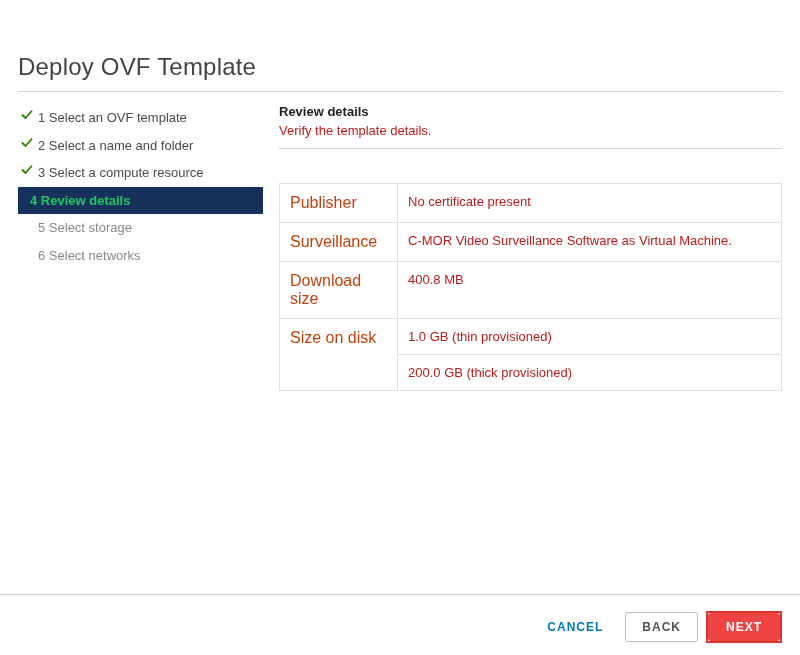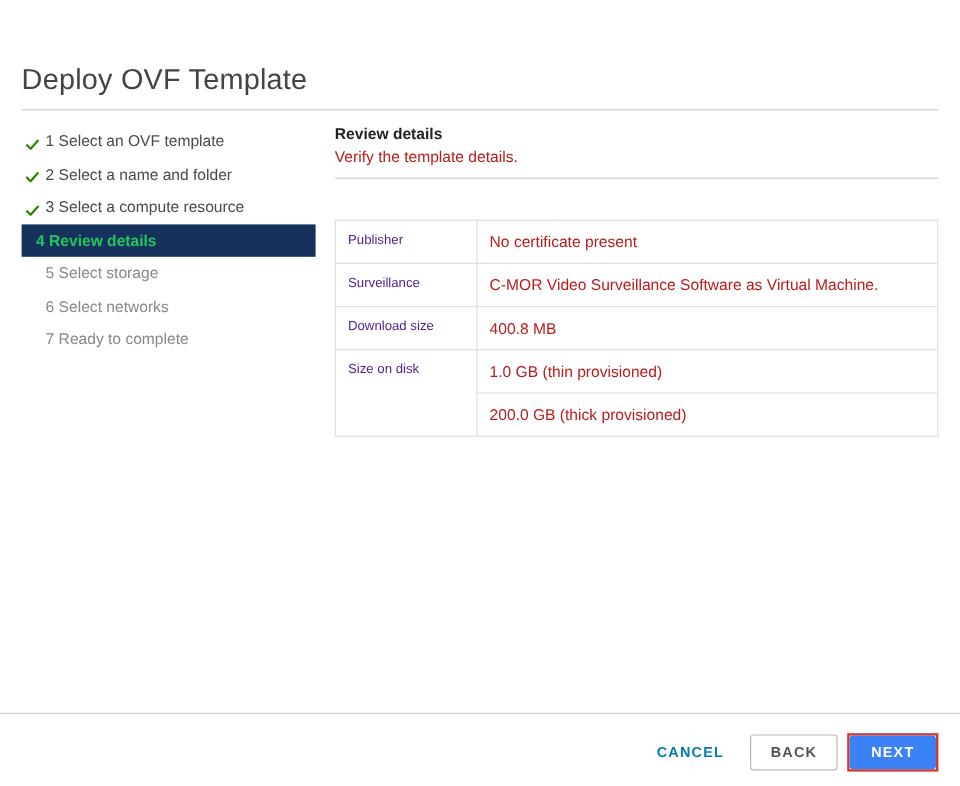--- a/index.html
+++ b/index.html
@@ -31,21 +31,21 @@
       display: flex;
       margin-top: 10px;
     }
     .sidebar {
       width: 245px;
       flex-shrink: 0;
       padding-top: 2px;
     }
     .step {
       display: flex;
-      align-items: flex-end;
+      align-items: flex-start;
       font-size: 13px;
       padding: 4px 6px 4px 2px;
       color: #888;
       line-height: 1.5;
     }
     .step.completed .step-label {
       color: #4a4a4a;
     }
     .step.active {
       background: #16325c;
@@ -102,22 +102,22 @@
       border: 1px solid #e0e0e0;
       font-size: 13px;
     }
     .details-table td {
       border: 1px solid #e0e0e0;
       padding: 10px 10px;
       vertical-align: top;
     }
     .details-table td.key {
       width: 118px;
-      color: #4c1d95;
-      font-size: 11px;
+      color: #c2410c;
+      font-size: 16px;
     }
     .details-table td.val {
       color: #b91c1c;
     }
     .footer {
       position: absolute;
       left: 0;
       right: 0;
       bottom: 12px;
       border-top: 1px solid #d0d0d0;
@@ -145,21 +145,21 @@
       border: 1px solid #bbb;
       border-radius: 3px;
       padding: 7px 16px;
     }
     .btn-next-wrap {
       border: 2px solid #d9362d;
       display: inline-flex;
       padding: 0;
     }
     .btn-next {
-      background: #3b82f6;
+      background: #ef4444;
       color: #ffffff;
       border-radius: 3px;
       padding: 7px 18px;
     }
   </style>
 </head>
 <body>
 
 <div class="container">
   <div class="dialog-title">Deploy OVF Template</div>
@@ -202,24 +202,20 @@
       <div class="step">
         <span class="step-spacer"></span>
         <span class="step-label">5 Select storage</span>
       </div>
 
       <div class="step">
         <span class="step-spacer"></span>
         <span class="step-label">6 Select networks</span>
       </div>
 
-      <div class="step">
-        <span class="step-spacer"></span>
-        <span class="step-label">7 Ready to complete</span>
-      </div>
 
     </div>
 
     <div class="main">
       <div class="section-title">Review details</div>
       <div class="section-subtitle">Verify the template details.</div>
 
       <table class="details-table">
         <tbody>
             <tr>

